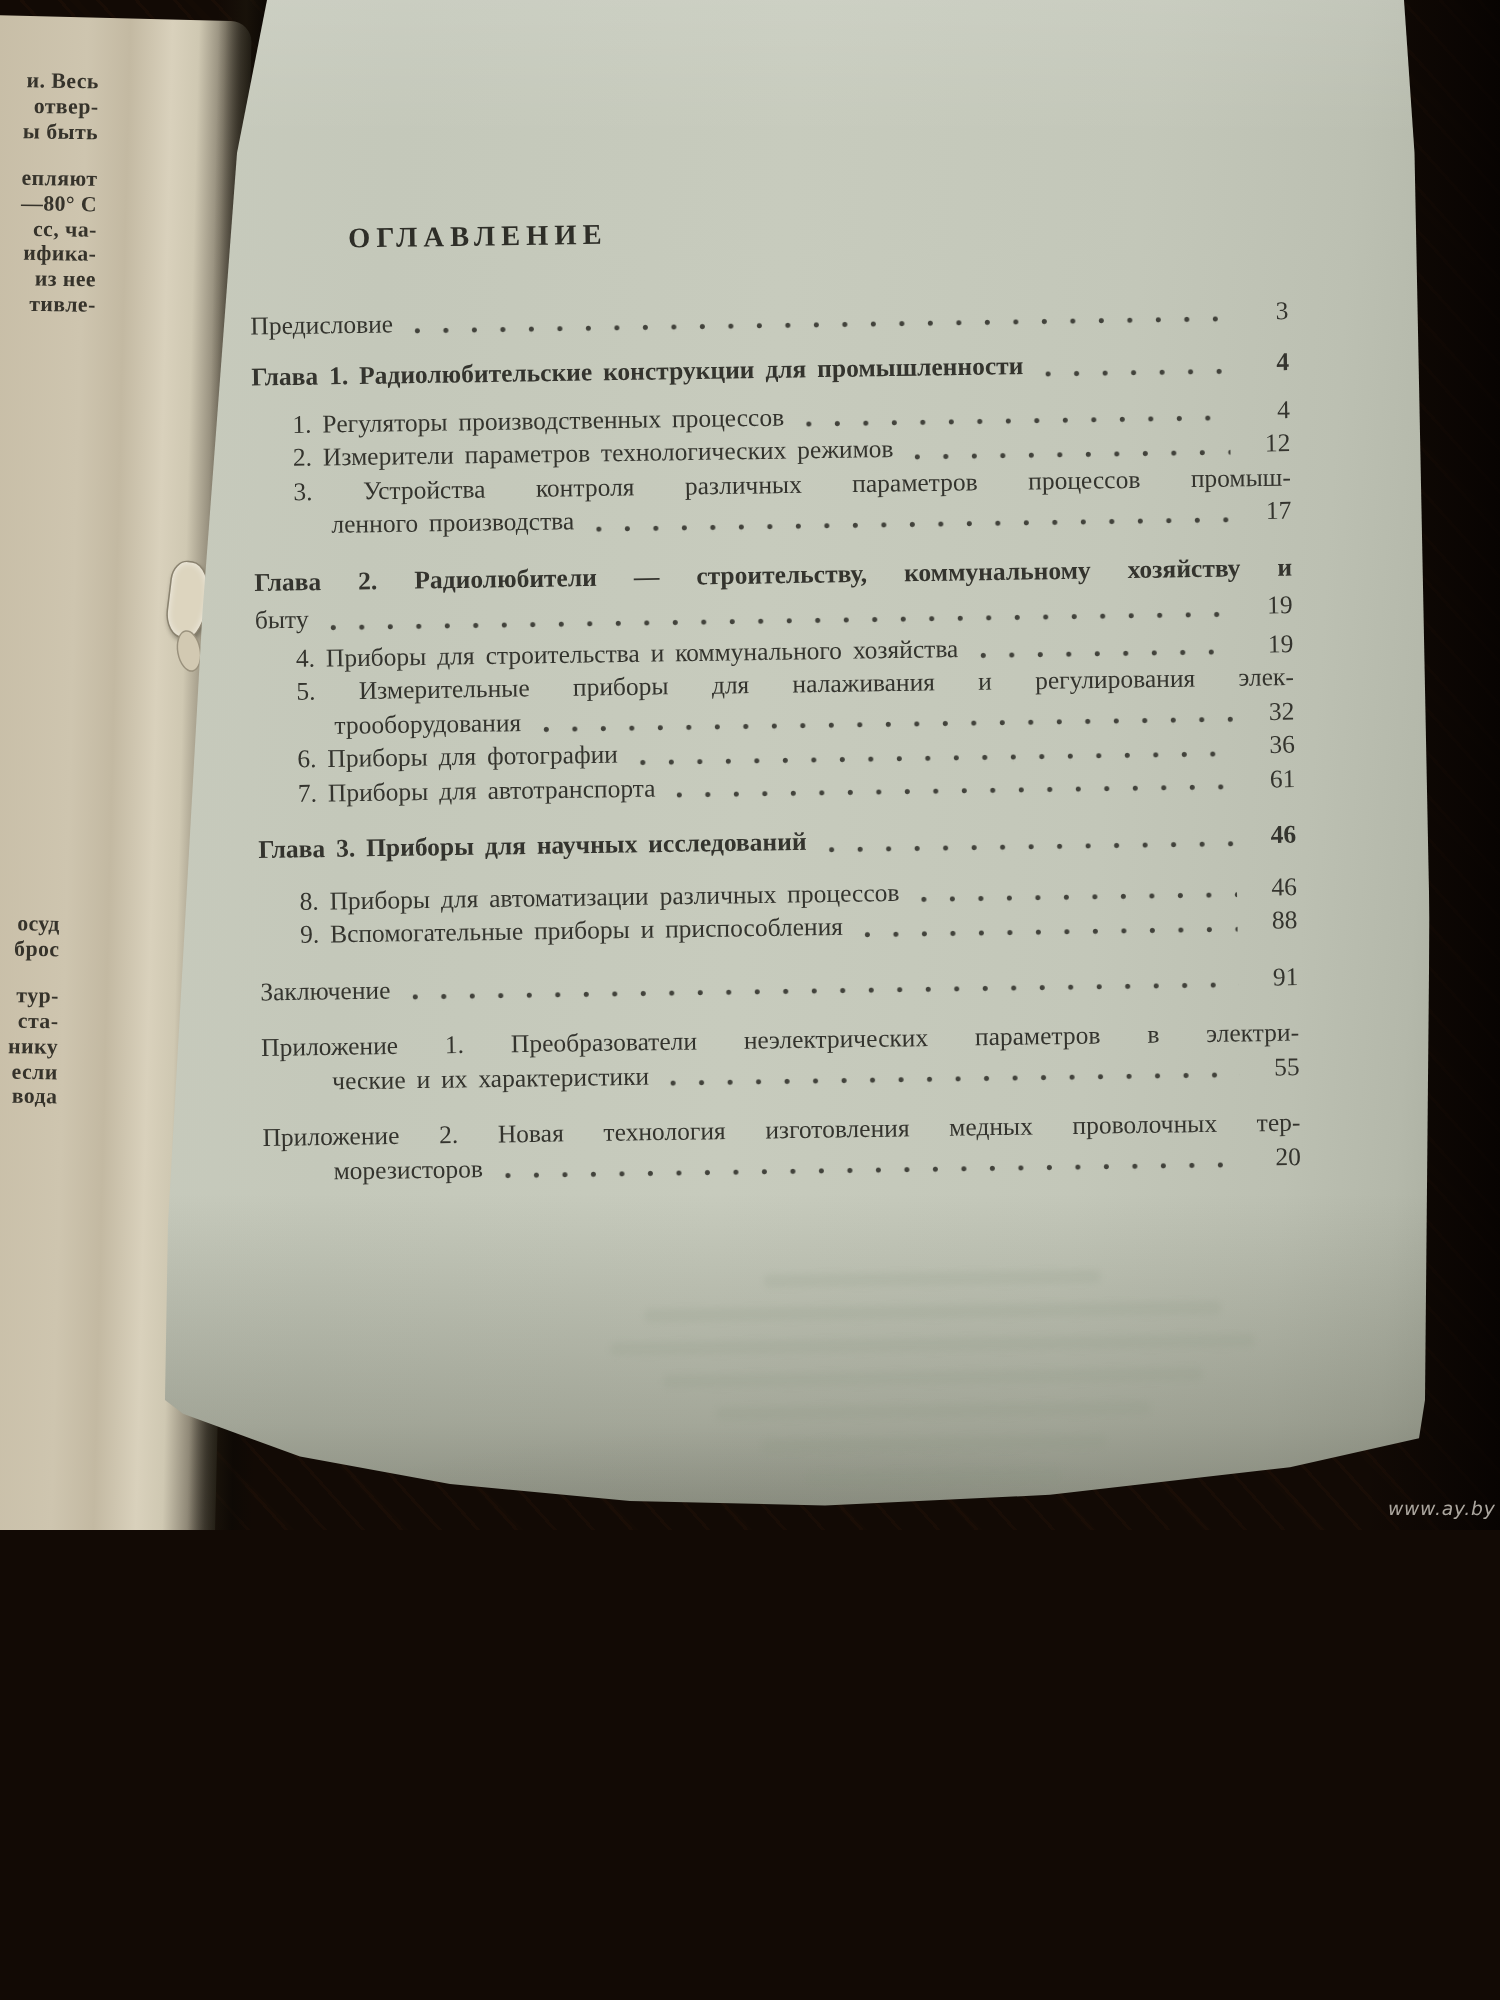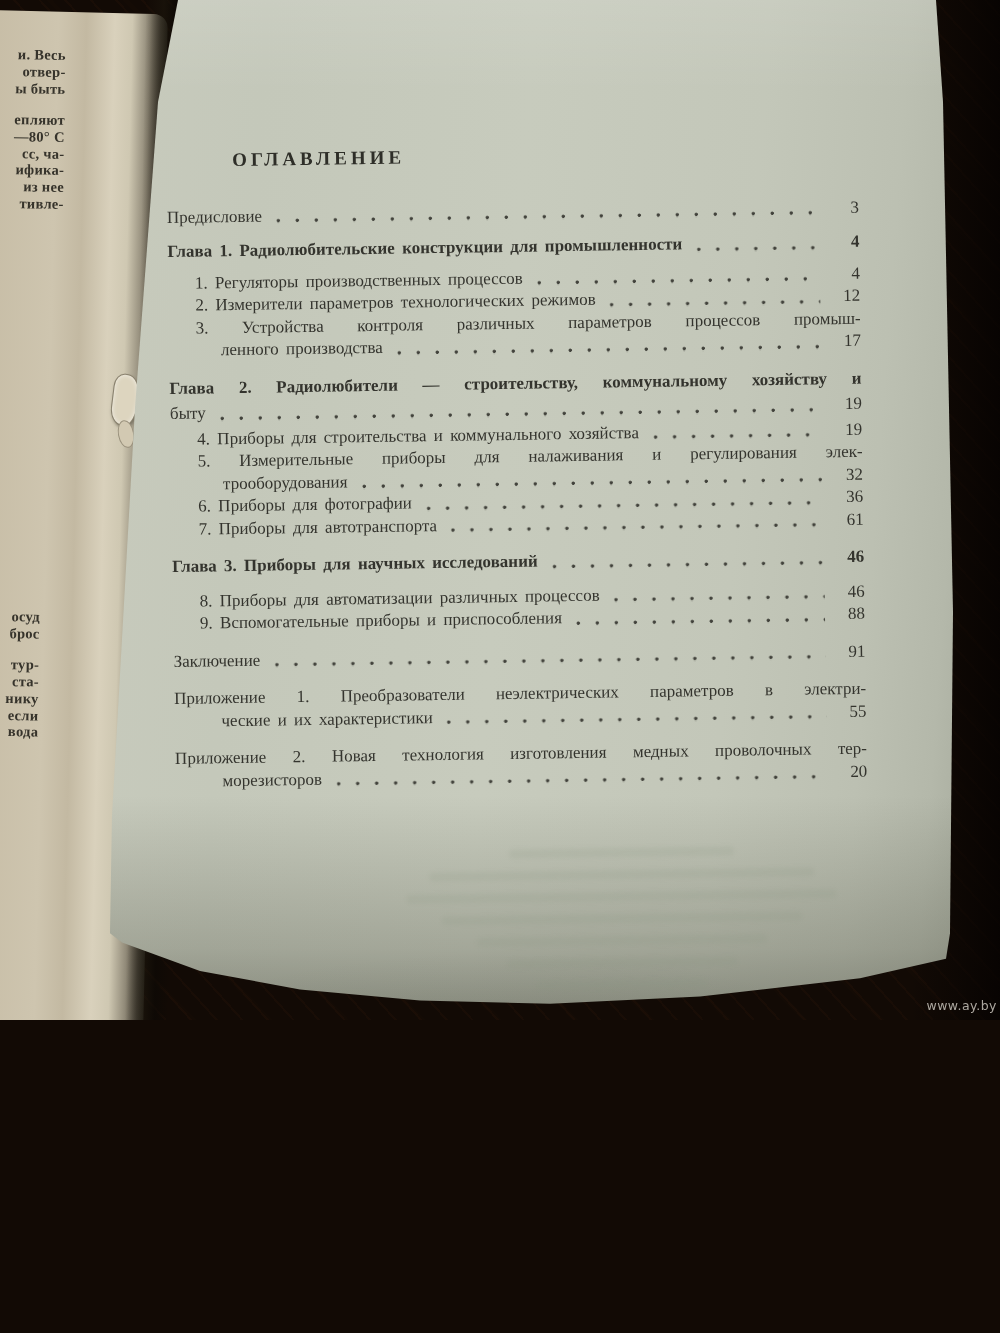--- a/index.html
+++ b/index.html
@@ -83,21 +83,21 @@
   .s-chapter{font-weight:700;}
   .s-item{padding-left:27px;}
   .s-item-cont{padding-left:52px;}
   .s-plain-cont{padding-left:47px;}
   .no-pg .t{flex:1 1 auto;text-align:justify;text-align-last:justify;}
   .g-xs{margin-top:3px;}.g-sm{margin-top:9px;}.g-md{margin-top:12px;}.g-lg{margin-top:15px;}
 
   
   .watermark{position:absolute;right:3px;bottom:7px;z-index:10;
     font-family:"DejaVu Sans", sans-serif;font-size:12.5px;letter-spacing:.5px;
-    color:rgba(208,202,194,.82);}
+    color:rgba(208,202,194,.82);font-style:italic;}
 </style>
 </head>
 <body>
 
 <div class="photo">
   <div class="wood"></div>
   <div class="grain"></div>
   <div class="wood-dark-right"></div>
   <div class="gutter-wedge"></div>
 

